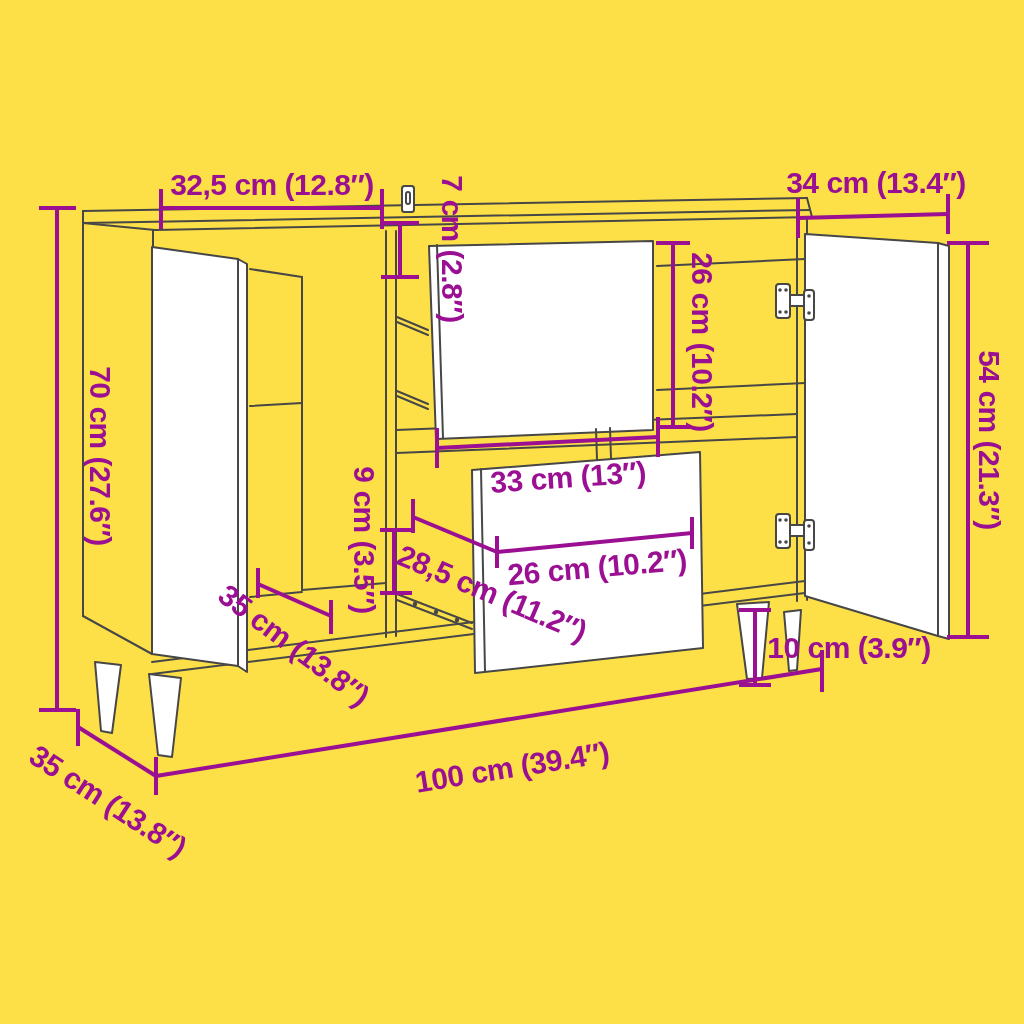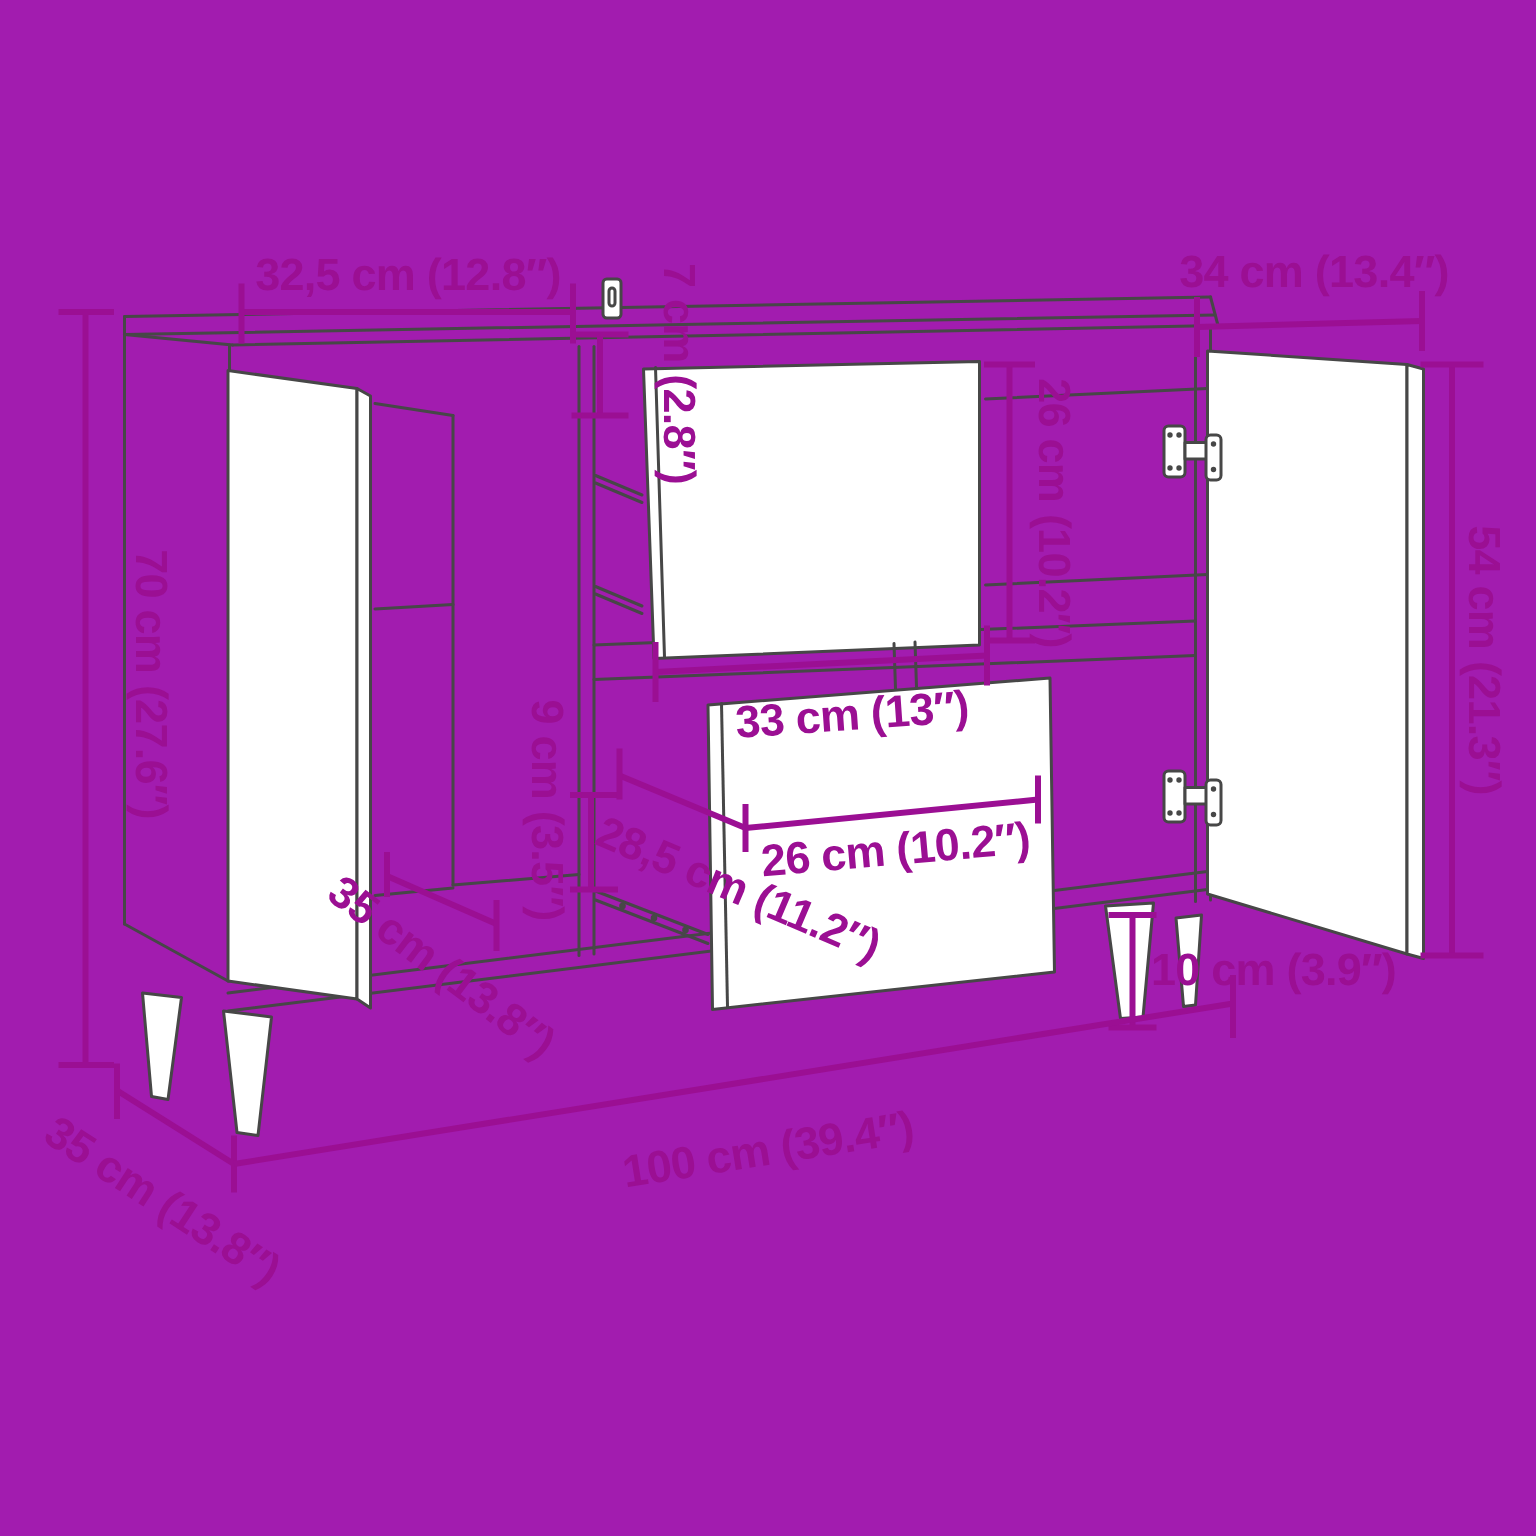--- a/index.html
+++ b/index.html
@@ -1,16 +1,16 @@
 <!DOCTYPE html>
 <html><head>
 <meta charset="utf-8">
 <style>
   html,body{margin:0;padding:0;background:#ffffff;}
-  .stage{width:1024px;height:1024px;position:relative;background:#a21caf;overflow:hidden;}
+  .stage{width:1024px;height:1024px;position:relative;background:#fde047;overflow:hidden;}
   svg{display:block;}
   .outline{stroke:#474747;stroke-width:2;fill:none;stroke-linejoin:round;stroke-linecap:round;}
   .panel{stroke:#474747;stroke-width:2;fill:#ffffff;stroke-linejoin:round;}
   .screw{fill:#474747;stroke:none;}
   .dim{stroke:#9B0F93;stroke-width:4;fill:none;stroke-linecap:butt;}
   .dim-label{fill:#9B0F93;font-family:"Liberation Sans","DejaVu Sans",sans-serif;
              font-weight:bold;font-size:30px;letter-spacing:-0.5px;}
 </style>
 </head>
 <body>

